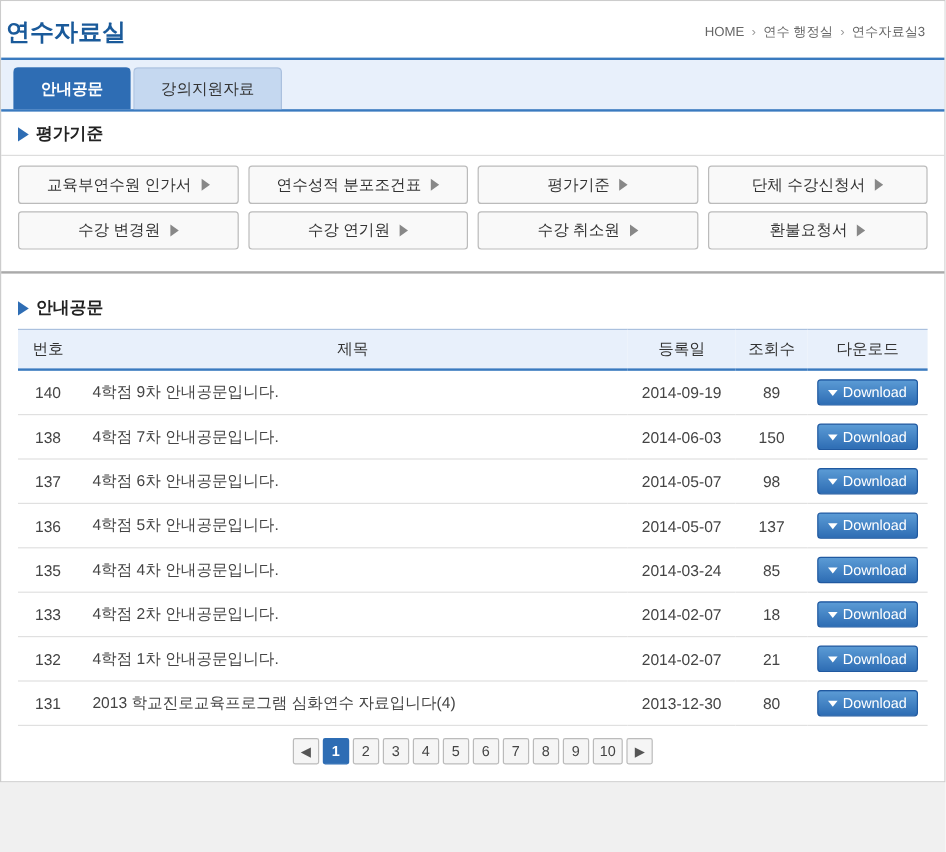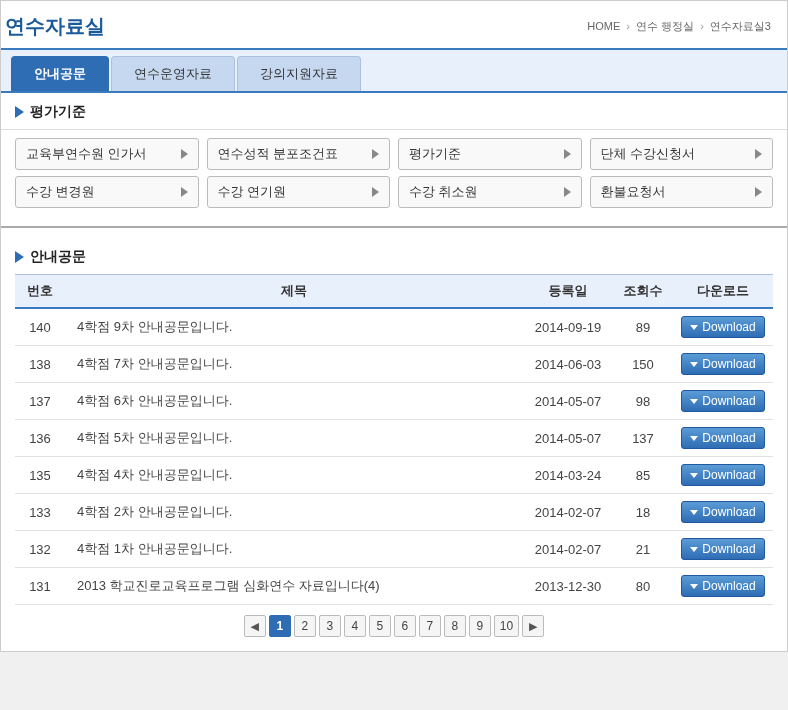--- a/index.html
+++ b/index.html
@@ -87,21 +87,21 @@
     }
     .form-row {
       display: flex;
       gap: 8px;
       margin-bottom: 6px;
     }
     .form-btn {
       flex: 1;
       display: flex;
       align-items: center;
-      justify-content: space-between;
+      justify-content: center;
       padding: 6px 10px;
       border: 1px solid #bbb;
       border-radius: 3px;
       background: #f9f9f9;
       cursor: pointer;
       font-size: 13px;
       color: #333;
     }
     .form-btn-arrow {
       width: 0; height: 0;
@@ -121,21 +121,21 @@
       font-size: 13px;
     }
     .data-table thead tr {
       background: #e8f0fb;
     }
     .data-table th {
       padding: 7px 6px;
       border-bottom: 2px solid #3a7abf;
       border-top: 1px solid #aac0de;
       color: #333;
-      font-weight: bold;
+      font-weight: normal;
     }
     .data-table td {
       padding: 7px 8px;
       border-bottom: 1px solid #e0e0e0;
       text-align: center;
       color: #444;
     }
     .data-table td.title {
       text-align: left;
       padding-left: 12px;
@@ -201,21 +201,20 @@
 
   <div class="page-header">
     <div class="page-title">연수자료실</div>
     <div class="breadcrumb">
       HOME <span>›</span> 연수 행정실 <span>›</span> 연수자료실3
     </div>
   </div>
 
   <div class="tab-bar">
     <div class="tab active">안내공문</div>
-    <div class="tab">연수운영자료</div>
     <div class="tab">강의지원자료</div>
   </div>
 
   <div class="section-header">
     <div class="section-arrow"></div>
     <div class="section-title">평가기준</div>
   </div>
   <div class="form-grid">
     <div class="form-row">
       <button class="form-btn">

